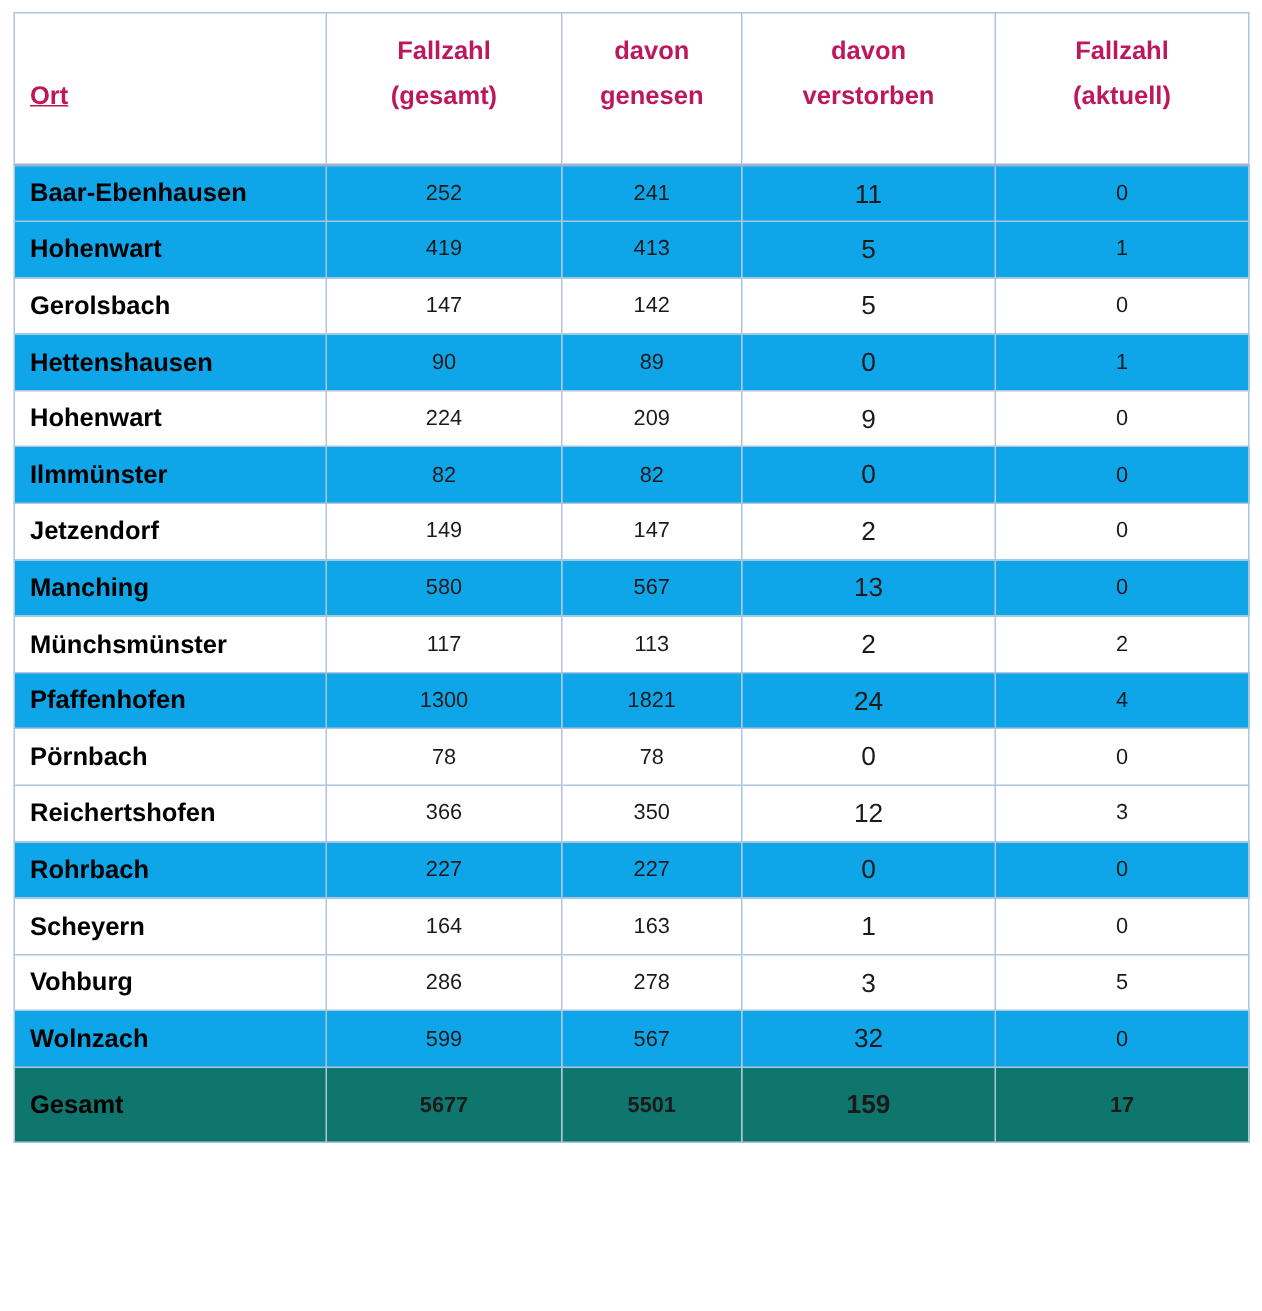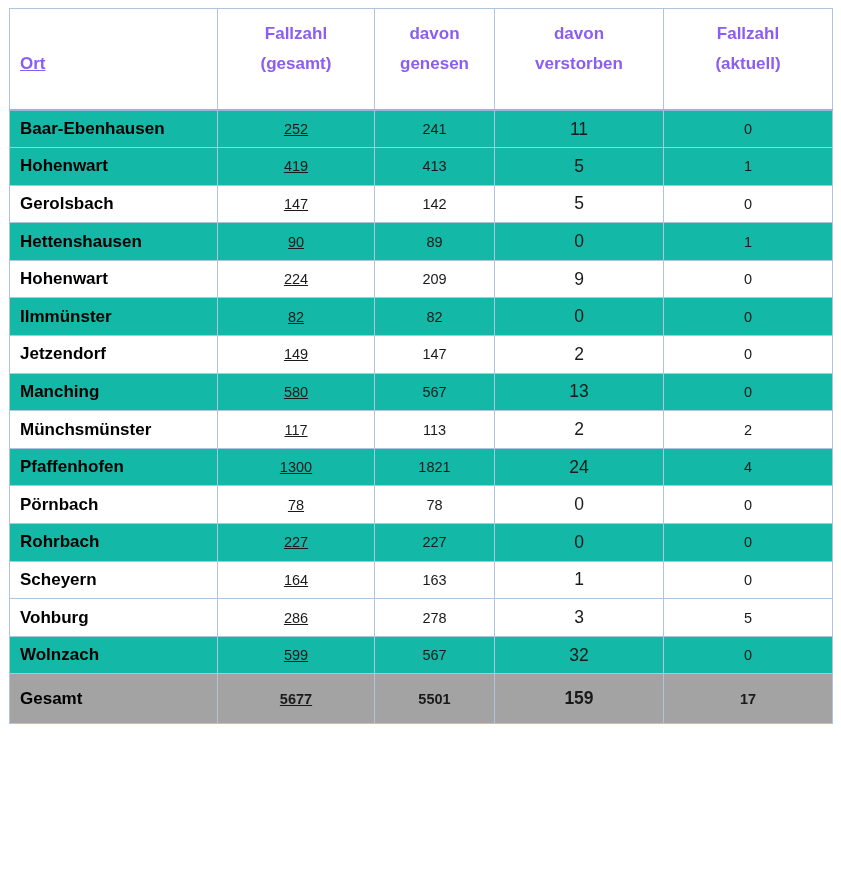--- a/index.html
+++ b/index.html
@@ -33,47 +33,47 @@
     border: 1px solid #aec5e0;
     padding: 0;
     color: #1a1a1a;
   }
   thead tr { height: 97px; }
   thead th {
     background: #ffffff;
     vertical-align: top;
     font-weight: bold;
     font-size: 17px;
-    color: #8b5cf6;
+    color: #be185d;
     border-bottom: 2.5px solid #9bb4d3;
     text-align: center;
   }
   .hline {
     line-height: 30px;
     height: 30px;
   }
   thead th .l1 { margin-top: 10px; }
   thead th.c-ort { text-align: left; }
   thead th.c-ort .l1 { margin-top: 40px; padding-left: 10px; text-decoration: underline; }
 
   tbody tr { height: 37.6px; }
-  tbody tr.stripe td { background: #14b8a6; }
+  tbody tr.stripe td { background: #0ea5e9; }
   tbody tr.total { height: 50px; }
-  tbody tr.total td { background: #a3a3a3; font-weight: bold; }
+  tbody tr.total td { background: #0f766e; font-weight: bold; }
 
   td { vertical-align: middle; }
   td.c-ort {
     font-weight: bold;
     font-size: 17px;
     color: #000000;
     text-align: left;
     padding-left: 10px;
   }
   td.c-num { text-align: center; }
-  td.c-gesamt     { font-size: 14.5px; text-decoration: underline; }
+  td.c-gesamt     { font-size: 14.5px; }
   td.c-genesen    { font-size: 14.5px; }
   td.c-verstorben { font-size: 17.5px; }
   td.c-aktuell    { font-size: 14.5px; }
 </style>
 </head>
 <body>
 
 <div class="page">
   <table class="cases">
     <colgroup>
@@ -178,20 +178,27 @@
     <td class="c-num c-verstorben">24</td>
     <td class="c-num c-aktuell">4</td>
   </tr>
         <tr>
     <td class="c-ort">Pörnbach</td>
     <td class="c-num c-gesamt">78</td>
     <td class="c-num c-genesen">78</td>
     <td class="c-num c-verstorben">0</td>
     <td class="c-num c-aktuell">0</td>
   </tr>
+        <tr>
+    <td class="c-ort">Reichertshofen</td>
+    <td class="c-num c-gesamt">366</td>
+    <td class="c-num c-genesen">350</td>
+    <td class="c-num c-verstorben">12</td>
+    <td class="c-num c-aktuell">3</td>
+  </tr>
         <tr class="stripe">
     <td class="c-ort">Rohrbach</td>
     <td class="c-num c-gesamt">227</td>
     <td class="c-num c-genesen">227</td>
     <td class="c-num c-verstorben">0</td>
     <td class="c-num c-aktuell">0</td>
   </tr>
         <tr>
     <td class="c-ort">Scheyern</td>
     <td class="c-num c-gesamt">164</td>

